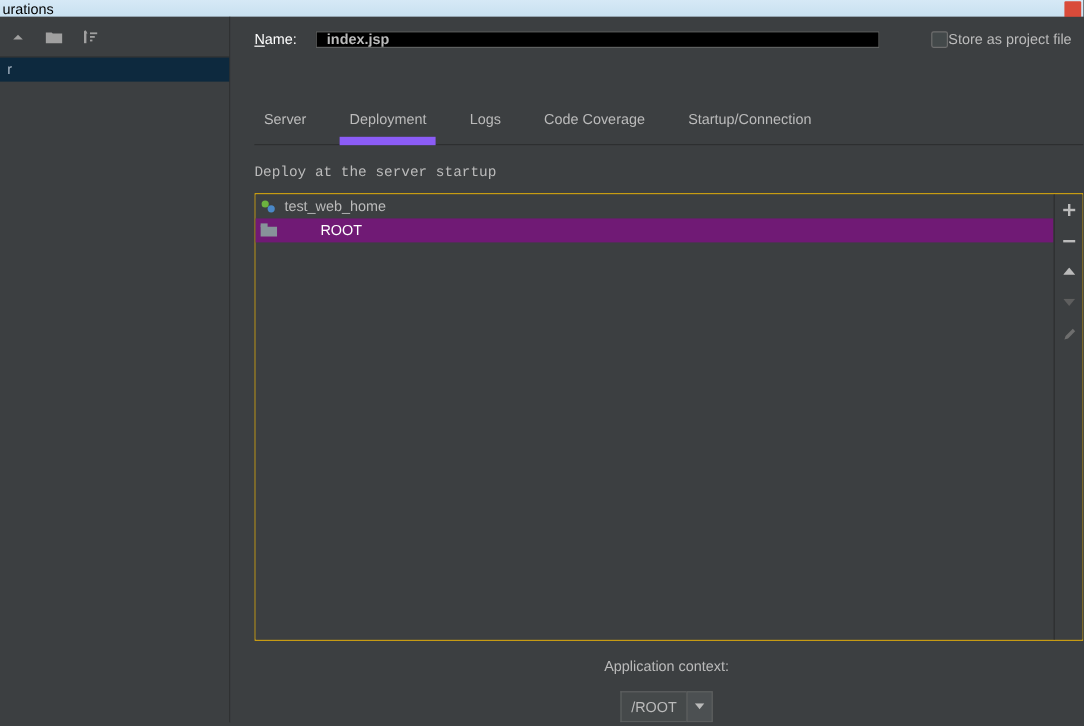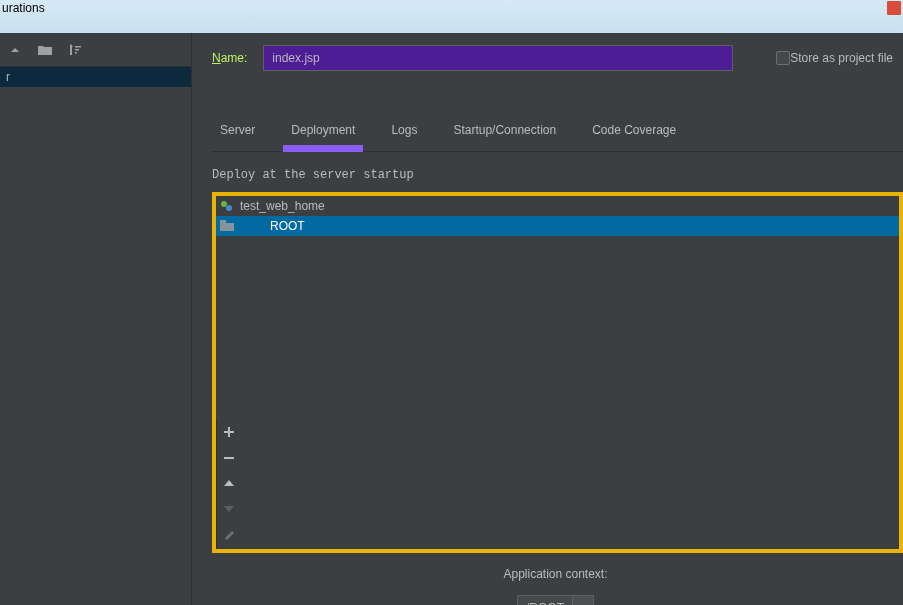--- a/index.html
+++ b/index.html
@@ -11,21 +11,21 @@
     }
     body {
       background: #3c3f41;
       color: #bbbbbb;
       width: 903px;
       height: 605px;
       overflow: hidden;
       position: relative;
     }
     .titlebar {
-      height: 33px;
+      height: 14px;
       background: linear-gradient(#d6e9f6, #c8e0f0);
       color: #000;
       padding-left: 2px;
       font-size: 11px;
       line-height: 17px;
       display: flex;
       justify-content: space-between;
       text-align: center;
     }
     .titlebar-close {
@@ -73,30 +73,31 @@
       overflow: hidden;
     }
     .name-row {
       display: flex;
       align-items: center;
       gap: 16px;
       margin-bottom: 14px;
       padding-right: 10px;
     }
     .name-label {
-      color: #bef264;
+      color: #ffffff;
     }
     .name-label .underline { text-decoration: underline; }
     .name-input {
       flex: 0 0 470px;
-      background: #4c1d95;
+      background: #000000;
       border: 1px solid #5e6060;
       color: #bbbbbb;
-      height: 26px;
+      height: 14px;
       padding: 0 8px;
+      font-weight: bold;
     }
     .checkbox-group {
       display: flex;
       gap: 0;
       margin-left: auto;
       color: #bbbbbb;
     }
     .checkbox-box {
       width: 14px;
       height: 14px;
@@ -129,39 +130,38 @@
       flex: 1;
       overflow: hidden;
     }
     .deploy-label {
       color: #bbbbbb;
       margin-bottom: 10px;
       font-family: Liberation Mono, monospace;
     }
     .deploy-body {
       display: flex;
-      border: 4px solid #eab308;
+      border: 1px solid #eab308;
       height: 416px;
-      flex-direction: column;
     }
     .deploy-list {
       flex: 1;
       background: #3c3f41;
     }
     .deploy-item {
       height: 20px;
       line-height: 20px;
       display: flex;
       align-items: center;
       gap: 6px;
       padding-left: 4px;
       color: #bbbbbb;
     }
     .deploy-item.selected {
-      background: #0369a1;
+      background: #701a75;
       color: #ffffff;
       gap: 36px;
     }
     .deploy-item svg { display: block; flex-shrink: 0; }
     .side-buttons {
       width: 24px;
       background: #3c3f41;
       border-left: 1px solid #2d2f30;
       display: flex;
       flex-direction: column;
@@ -253,22 +253,22 @@
       <div class="checkbox-group">
         <div class="checkbox-box"></div>
         <span><span class="underline">S</span><span>tore as project file</span></span>
       </div>
     </div>
 
     <div class="tabs">
       <div class="tab"><span>Server</span></div>
       <div class="tab active"><span>Deployment</span></div>
       <div class="tab"><span>Logs</span></div>
+      <div class="tab"><span>Code Coverage</span></div>
       <div class="tab"><span>Startup/Connection</span></div>
-      <div class="tab"><span>Code Coverage</span></div>
     </div>
 
     <div class="deploy-section">
       <div class="deploy-label">Deploy at the server startup</div>
       <div class="deploy-body">
         <div class="deploy-list">
           <div class="deploy-item">
             <span>
               <svg width="14" height="14" viewBox="0 0 14 14">
                 <circle cx="4" cy="5" r="3" fill="#6cb33f"></circle>

